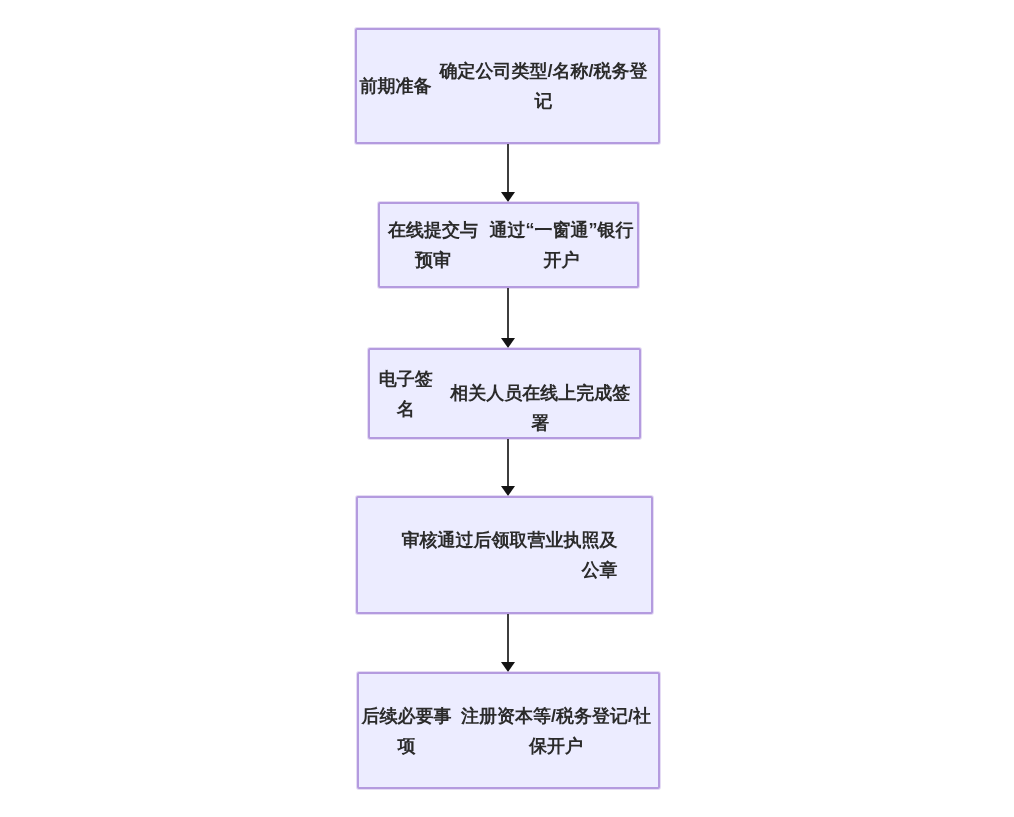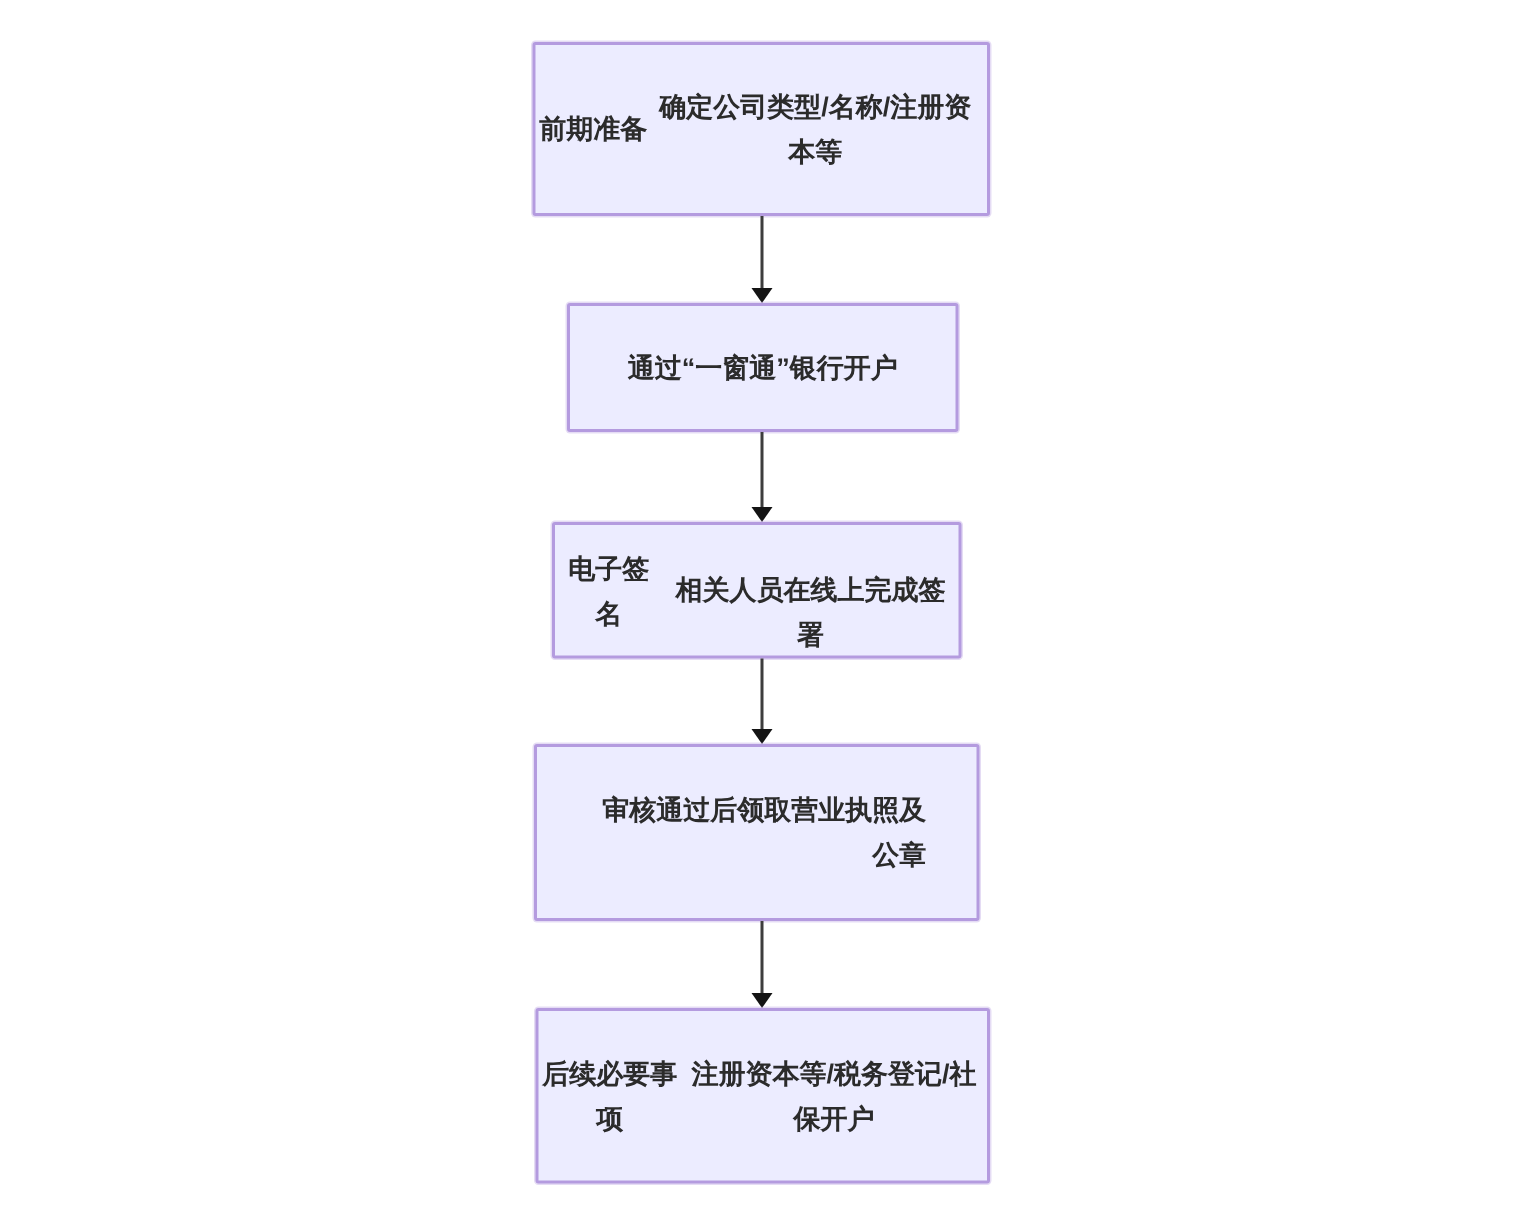--- a/index.html
+++ b/index.html
@@ -73,29 +73,30 @@
   .arrow-3 { left: 501px; top: 439px; height: 57px; }
   .arrow-4 { left: 501px; top: 614px; height: 58px; }
 </style>
 </head>
 <body>
 
 <div class="canvas">
 
   <div class="node node-1">
     <span class="title">前期准备</span>
-    <span class="subtitle">确定公司类型/名称/注册资本等</span>
+    <span class="subtitle">确定公司类型/名称/税务登记</span>
   </div>
 
   <div class="arrow arrow-1">
     <div class="arrow-line"></div>
     <div class="arrow-head"></div>
   </div>
 
   <div class="node node-2">
+    <span class="title">在线提交与预审</span>
     <span class="subtitle">通过“一窗通”银行开户</span>
   </div>
 
   <div class="arrow arrow-2">
     <div class="arrow-line"></div>
     <div class="arrow-head"></div>
   </div>
 
   <div class="node node-3">
     <span class="title">电子签名</span>

